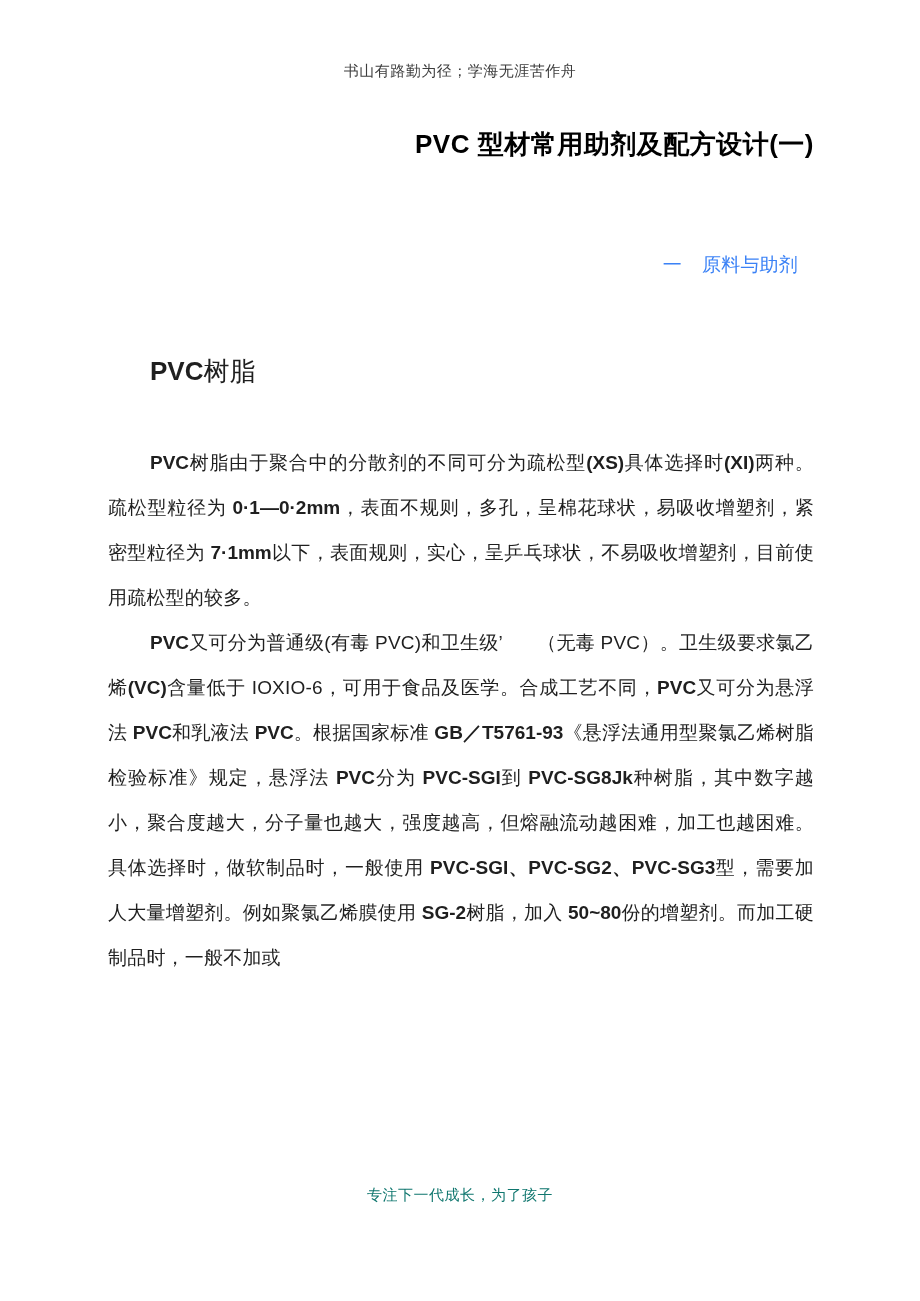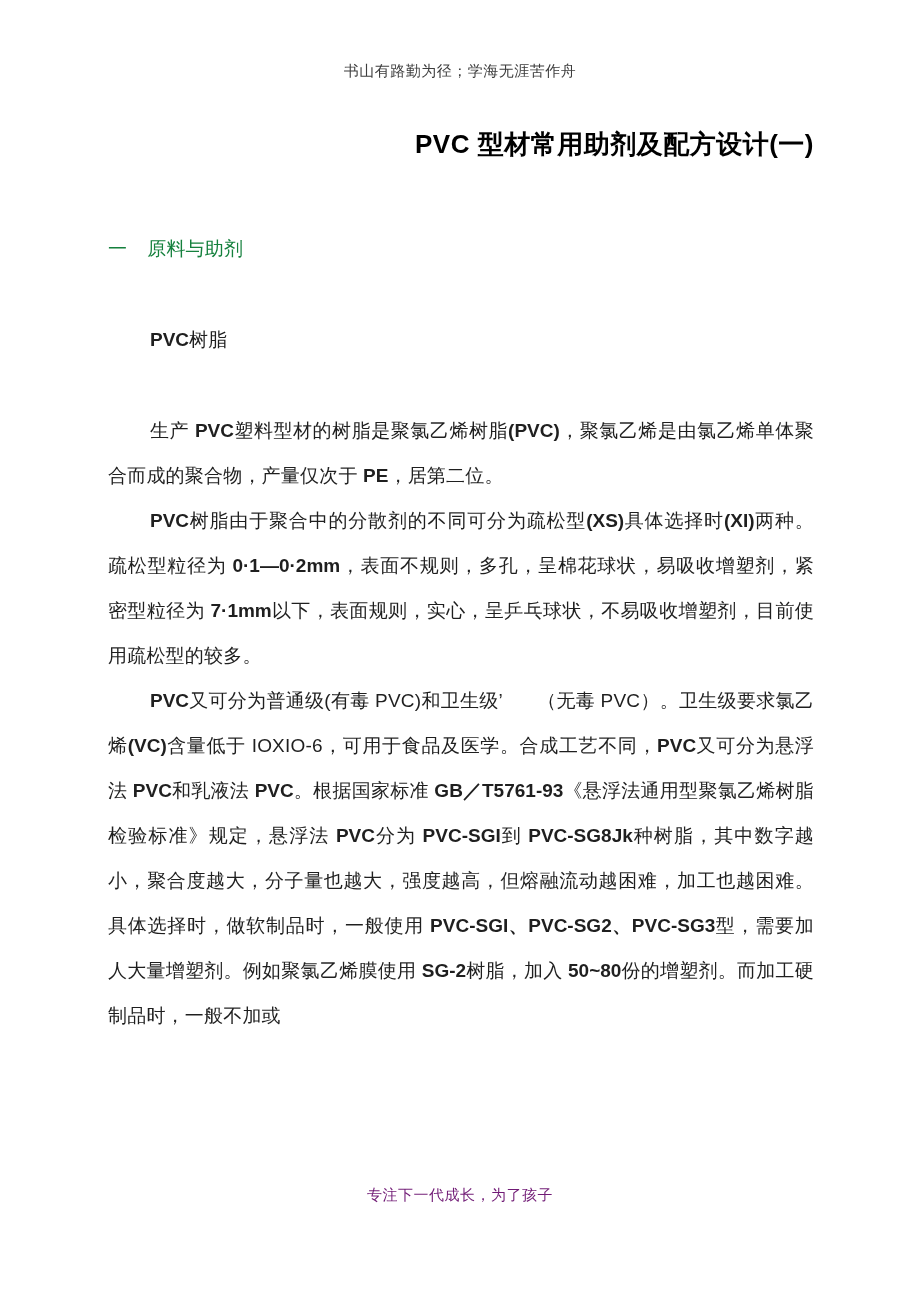--- a/index.html
+++ b/index.html
@@ -30,21 +30,21 @@
     font-weight: 400;
   }
   .running-footer {
     position: absolute;
     top: 1186px;
     left: 0;
     width: 920px;
     text-align: center;
     font-size: 15px;
     letter-spacing: 0.5px;
-    color: #701a75;
+    color: #0f766e;
     font-weight: 400;
   }
 
   
   .content {
     position: absolute;
     top: 118px;
     left: 108px;
     width: 706px;
   }
@@ -72,28 +72,29 @@
   .para.indent {
     text-indent: 42px;
   }
 
   .spacer-lg { height: 56px; }
   .spacer-md { height: 46px; }
 
   .section-heading {
     font-size: 19px;
     line-height: 45px;
-    color: #15803d;
-    margin: 0;
+    color: #3b82f6;
+    margin: 16px;
     letter-spacing: 0.2px;
+    text-align: right;
   }
   .section-heading .num { margin-right: 20px; }
 
   .sub-heading {
-    font-size: 19px;
+    font-size: 26px;
     line-height: 45px;
     color: #1f1f1f;
     margin: 0;
     text-indent: 42px;
     letter-spacing: 0.2px;
   }
 
   
   .lat {
     font-weight: bold;
@@ -116,21 +117,20 @@
 
 
     <p class="section-heading"><span class="num">一</span><span>原料与助剂</span></p>
 
     <div class="spacer-md"></div>
 
     <p class="sub-heading"><span class="lat">PVC</span><span>树脂</span></p>
 
     <div class="spacer-md"></div>
 
-    <p class="para indent"><span>生产 </span><span class="lat">PVC</span><span>塑料型材的树脂是聚氯乙烯树脂</span><span class="lat">(PVC)</span><span>，聚氯乙烯是由氯乙烯单体聚合而成的聚合物，产量仅次于 </span><span class="lat">PE</span><span>，居第二位。</span></p>
 
     <p class="para indent"><span class="lat">PVC</span><span>树脂由于聚合中的分散剂的不同可分为疏松型</span><span class="lat">(XS)</span><span>具体选择时</span><span class="lat">(XI)</span><span>两种。疏松型粒径为 </span><span class="lat">0·1—0·2mm</span><span>，表面不规则，多孔，呈棉花球状，易吸收增塑剂，紧密型粒径为 </span><span class="lat">7·1mm</span><span>以下，表面规则，实心，呈乒乓球状，不易吸收增塑剂，目前使用疏松型的较多。</span></p>
 
     <p class="para indent"><span class="lat">PVC</span><span>又可分为普通级</span><span>(有毒 PVC)</span><span>和卫生级’</span><span class="gap"></span><span>（无毒 PVC）</span><span>。卫生级要求氯乙烯</span><span class="lat">(VC)</span><span>含量低于 </span><span>IOXIO-6</span><span>，可用于食品及医学。合成工艺不同，</span><span class="lat">PVC</span><span>又可分为悬浮法 </span><span class="lat">PVC</span><span>和乳液法 </span><span class="lat">PVC</span><span>。根据国家标准 </span><span class="lat">GB／T5761-93</span><span>《悬浮法通用型聚氯乙烯树脂检验标准》规定，悬浮法 </span><span class="lat">PVC</span><span>分为 </span><span class="lat">PVC-SGI</span><span>到 </span><span class="lat">PVC-SG8Jk</span><span>种树脂，其中数字越小，聚合度越大，分子量也越大，强度越高，但熔融流动越困难，加工也越困难。具体选择时，做软制品时，一般使用 </span><span class="lat">PVC-SGI、PVC-SG2、PVC-SG3</span><span>型，需要加人大量增塑剂。例如聚氯乙烯膜使用 </span><span class="lat">SG-2</span><span>树脂，加入 </span><span class="lat">50~80</span><span>份的增塑剂。而加工硬制品时，一般不加或</span></p>
 
   </div>
 
   <div class="running-footer">专注下一代成长，为了孩子</div>
 
 </div>

